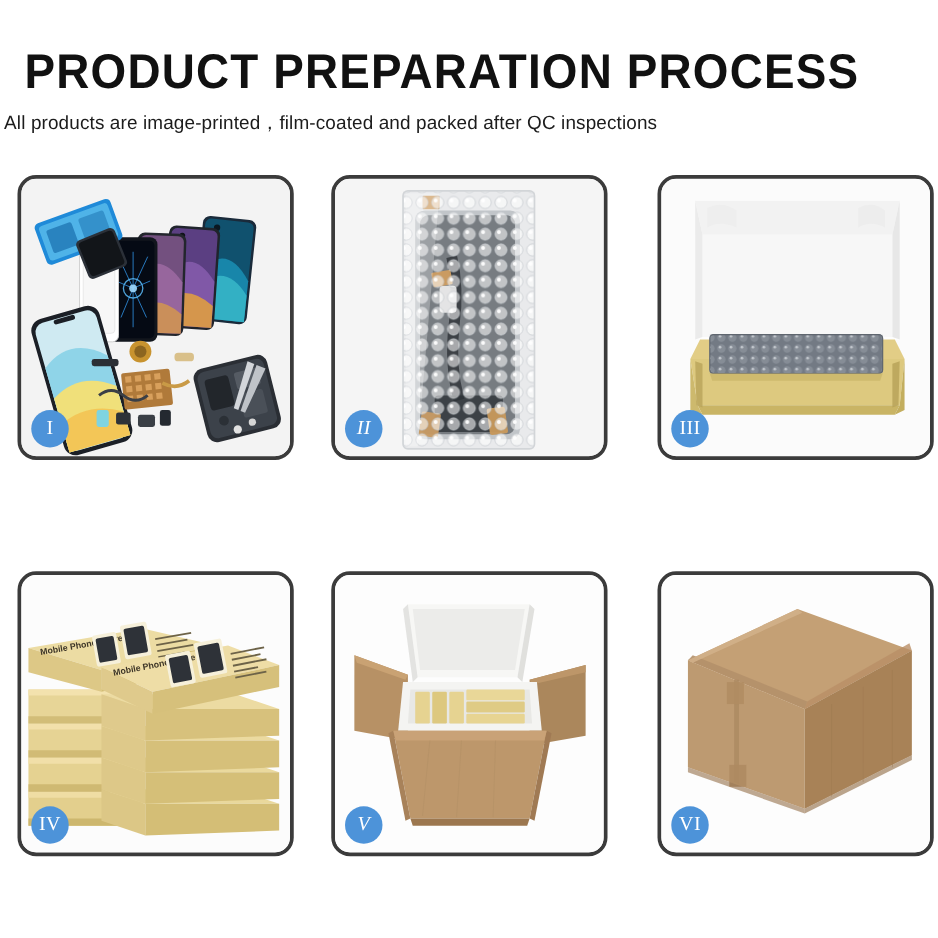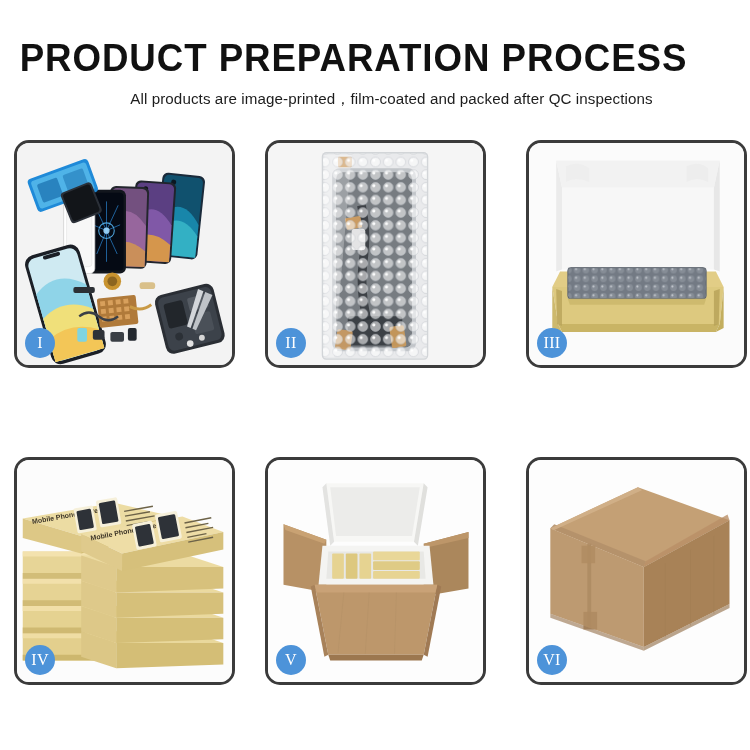--- a/index.html
+++ b/index.html
@@ -15,21 +15,21 @@
     font-family: "Liberation Sans", sans-serif;
     -webkit-font-smoothing: antialiased;
   }
 
   
   #header {
     position: absolute;
     left: 0;
     top: 0;
     width: 656px;
-    text-align: right;
+    text-align: left;
   }
   #page-title {
     margin: 0;
     padding-top: 38px;
     font-family: "Liberation Sans", sans-serif;
     font-size: 39px;
     font-weight: 700;
     letter-spacing: 1.0px;
     color: #111111;
     line-height: 1.0;
@@ -63,21 +63,21 @@
     position: absolute;
     width: 221px;
     height: 228px;
     box-sizing: border-box;
     border: 3px solid #3b3b3b;
     border-radius: 15px;
     background: #f2f2f2;
     overflow: hidden;
   }
   .panel.c0 { left: 0px; }
-  .panel.c1 { left: 251px; }
+  .panel.c1 { left: 251px; font-style: italic; }
   .panel.c2 { left: 501px; margin-left: 11px; }
   .panel.r0 { top: 0px; }
   .panel.r1 { top: 317px; }
 
   .scene {
     position: absolute;
     inset: 0;
     overflow: hidden;
   }
   .scene svg { display: block; width: 100%; height: 100%; }

